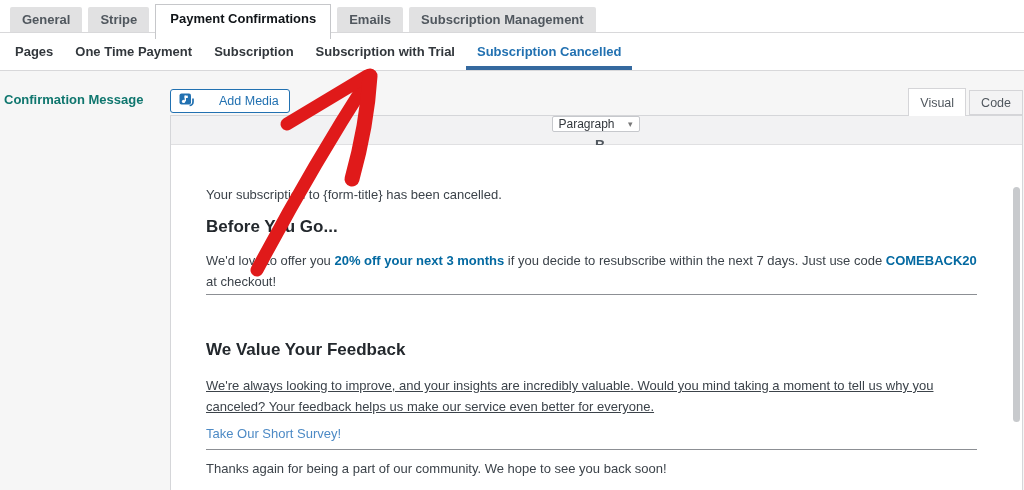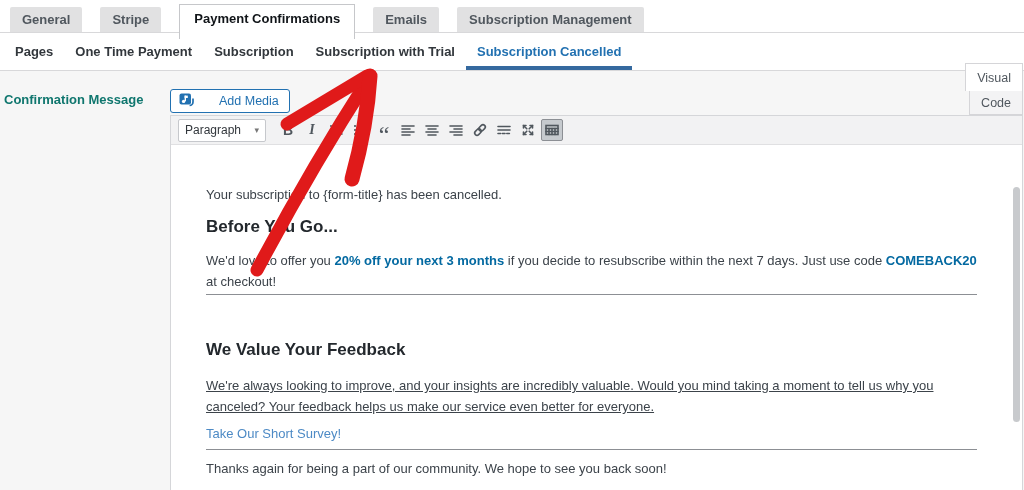--- a/index.html
+++ b/index.html
@@ -3,21 +3,21 @@
 <meta charset="utf-8">
 <style>
   html,body{margin:0;padding:0;}
   body{
     width:1024px;height:490px;position:relative;overflow:hidden;
     font-family:"Liberation Sans","DejaVu Sans",sans-serif;
     background:#f6f6f6;-webkit-font-smoothing:antialiased;
   }
   
   .main-tabs{
-    display:flex;align-items:flex-start;gap:18px;
+    display:flex;align-items:flex-start;gap:6px;
     padding:7px 0 0 10px;height:25px;background:#fff;
     border-bottom:1px solid #d8d8da;position:relative;
   }
   .mtab{
     padding:5px 12px;background:#e1e1e2;color:#50575e;
     font-size:13px;font-weight:600;border-radius:2px 2px 0 0;cursor:pointer;
     white-space:nowrap;
   }
   .mtab.active{
     background:#fff;border:1px solid #c6c7ca;border-bottom:0;
@@ -39,33 +39,33 @@
   .field-label{
     position:absolute;left:4px;top:21px;font-size:13px;font-weight:700;color:#0f766e;
   }
   .editor-col{position:absolute;left:170px;top:15px;width:853px;}
   .editor-topbar{display:flex;justify-content:space-between;align-items:flex-end;height:29px;}
   .add-media-btn{
     display:inline-flex;align-items:center;gap:24px;height:24px;padding:0 10px 0 8px;
     background:#fff;border:1px solid #2271b1;border-radius:3px;color:#2271b1;
     font-size:12.5px;font-weight:400;cursor:pointer;margin-bottom:2px;
   }
-  .switch-tabs{display:flex;align-items:flex-end;flex-direction:column;}
+  .switch-tabs{display:flex;align-items:flex-end;}
   .switch-tab{
     font-size:12.5px;color:#50575e;padding:0 11px;display:flex;align-items:center;
     cursor:pointer;border:1px solid #d5d5d8;background:#f3f3f4;height:23px;margin-left:3px;
   }
   .switch-tab.active{
     background:#fff;border-bottom:0;height:27px;margin-bottom:-1px;z-index:4;position:relative;
   }
   
   .editor-frame{border:1px solid #d5d6d9;background:#fff;}
   .toolbar{
     height:28px;background:#f2f2f3;border-bottom:1px solid #e0e0e2;
-    display:flex;align-items:center;padding-left:7px;gap:2px;
+    display:flex;align-items:center;padding-left:7px;gap:2px;flex-direction:column;
   }
   .para-select{
     width:74px;height:21px;background:#fff;border:1px solid #c6c8cc;border-radius:2px;
     display:flex;align-items:center;justify-content:space-between;
     font-size:12px;color:#32373c;padding:0 6px;margin-right:9px;cursor:pointer;
   }
   .para-select .chev{font-size:9px;color:#777;}
   .tbtn{
     width:22px;height:22px;display:flex;align-items:center;justify-content:center;
     color:#50575e;cursor:pointer;border-radius:2px;flex:0 0 auto;

